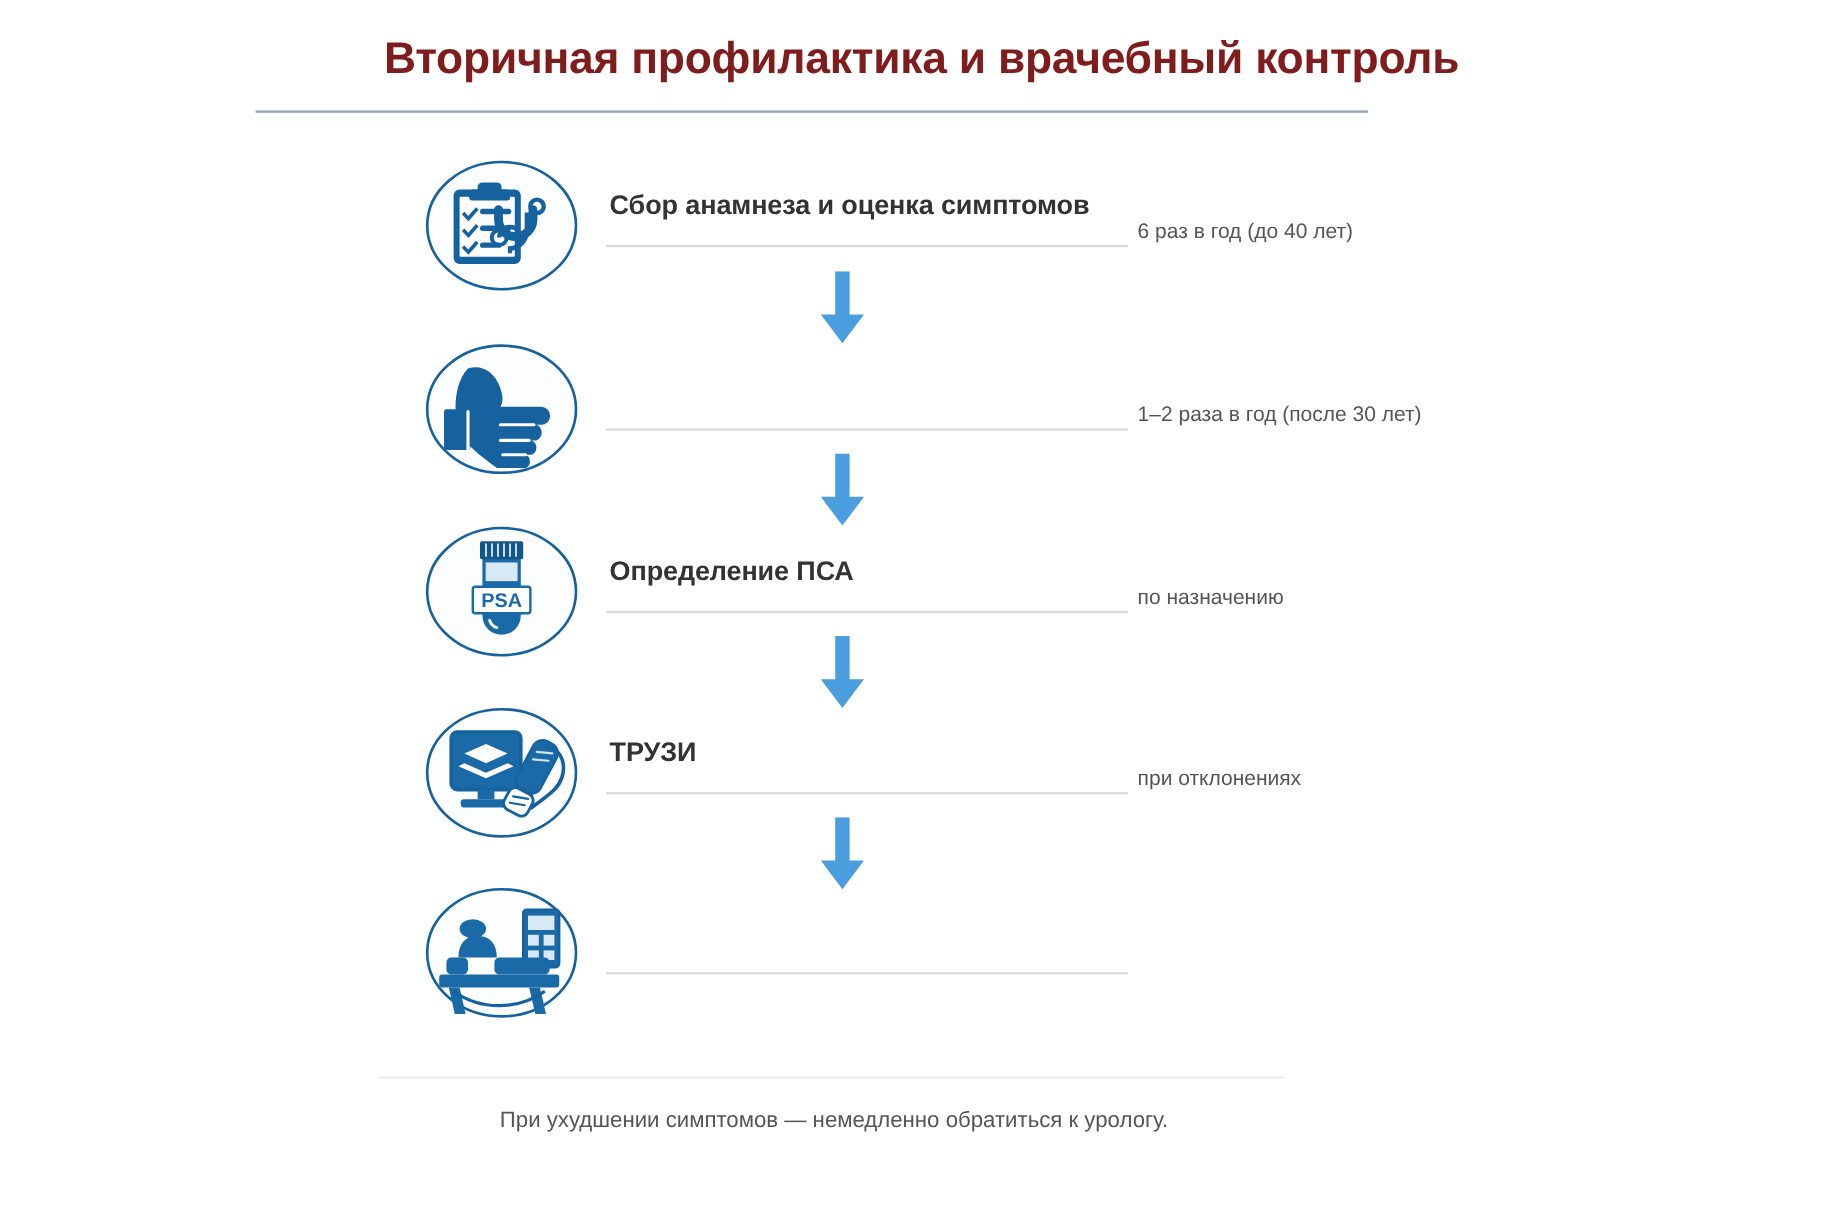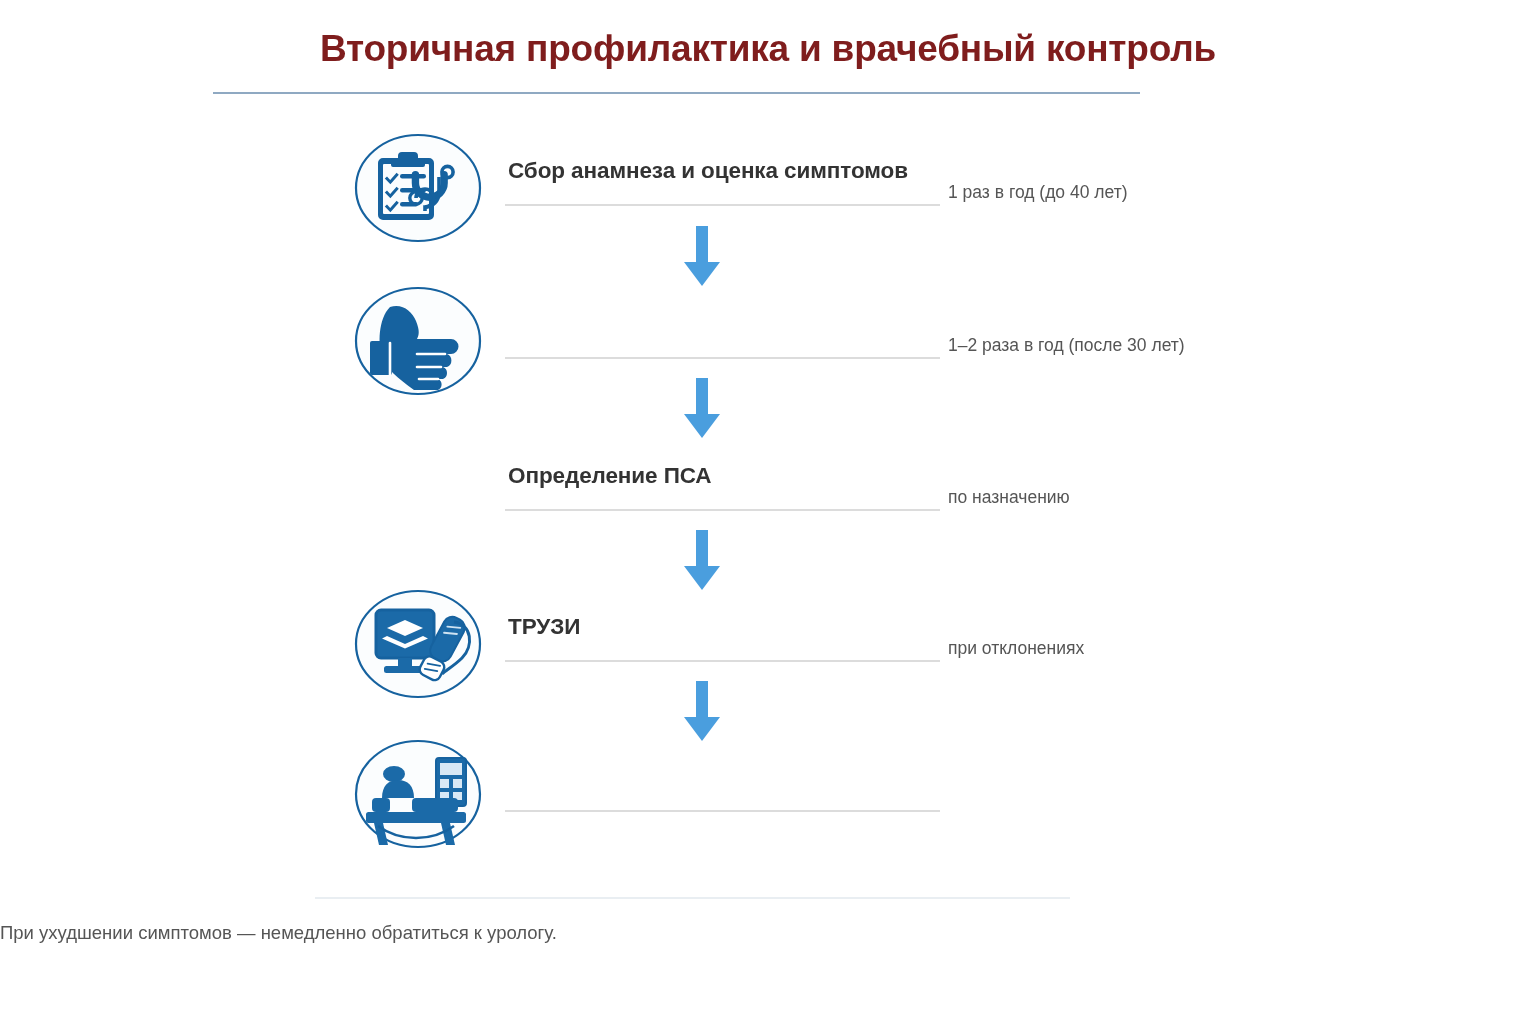--- a/index.html
+++ b/index.html
@@ -105,20 +105,21 @@
     top: 897px;
     width: 755px;
     height: 1.5px;
     background: #e9eef2;
   }
   .footer-note {
     position: absolute;
     left: 0;
     top: 922px;
     width: 1390px;
+    text-align: center;
     font-size: 18.5px;
     color: #555555;
     white-space: nowrap;
   }
 </style>
 </head>
 <body>
 
 <div class="title-block">
   <div class="title">Вторичная профилактика и врачебный контроль</div>
@@ -150,21 +151,21 @@
           <circle cx="97.5" cy="40" r="5.6" fill="none" stroke="#16629f" stroke-width="3.6"></circle>
           <path d="M66 66 a9 9 0 1 1 9 9 v4" fill="none" stroke="#16629f" stroke-width="3.6"></path>
           <circle cx="66" cy="66" r="6.2" fill="none" stroke="#16629f" stroke-width="3.4"></circle>
           <path d="M75 75 a14 14 0 0 0 14 -14 v-16" fill="none" stroke="#16629f" stroke-width="3.6"></path>
           <path d="M93 44 v-4" fill="none" stroke="#16629f" stroke-width="3.4"></path>
         </g>
       </svg>
     </div>
     <div class="row-label">Сбор анамнеза и оценка симптомов</div>
     <div class="row-rule"></div>
-    <div class="row-note">1 раз в год (до 40 лет)</div>
+    <div class="row-note">6 раз в год (до 40 лет)</div>
   </div>
 
   <div class="arrow" style="top:226px;">
     <svg width="60" height="62" viewBox="0 0 60 62">
       <path d="M24 0 h12 v36 h12 l-18 24 l-18 -24 h12 z" fill="#4a9ede"></path>
     </svg>
   </div>
 
   <div class="row" style="top:285px;">
     <div class="icon-wrap">
@@ -190,20 +191,44 @@
     <div class="row-note">1–2 раза в год (после 30 лет)</div>
   </div>
 
   <div class="arrow" style="top:378px;">
     <svg width="60" height="62" viewBox="0 0 60 62">
       <path d="M24 0 h12 v36 h12 l-18 24 l-18 -24 h12 z" fill="#4a9ede"></path>
     </svg>
   </div>
 
   <div class="row" style="top:437px;">
+    <div class="icon-wrap">
+      <svg width="136" height="112" viewBox="0 0 136 112">
+        <ellipse cx="68" cy="56" rx="62" ry="53" fill="#fbfdfe" stroke="#16629f" stroke-width="2.2"></ellipse>
+
+        <path d="M52 28 h32 v48 a16 16 0 0 1 -16 16 a16 16 0 0 1 -16 -16 z" fill="#1b6aa8"></path>
+
+        <rect x="50" y="14" width="36" height="15" rx="1.5" fill="#145787"></rect>
+        <g stroke="#cfe3f2" stroke-width="1.6">
+          <path d="M55 16 v11"></path>
+            <path d="M60 16 v11"></path>
+            <path d="M65 16 v11"></path>
+          <path d="M70 16 v11"></path>
+            <path d="M75 16 v11"></path>
+            <path d="M80 16 v11"></path>
+        </g>
+
+        <rect x="54" y="31" width="28" height="17" fill="#d8e8f5" stroke="#1b6aa8" stroke-width="1.4"></rect>
+
+        <rect x="44" y="52" width="48" height="22" rx="2" fill="#ffffff" stroke="#1b6aa8" stroke-width="2"></rect>
+        <text x="68" y="69" font-family="'Liberation Sans', sans-serif" font-size="16.5" font-weight="bold" fill="#1b6aa8" text-anchor="middle">PSA</text>
+
+        <path d="M58 80 a9 9 0 0 0 6 6" fill="none" stroke="#ffffff" stroke-width="2.4" stroke-linecap="round"></path>
+      </svg>
+    </div>
     <div class="row-label">Определение ПСА</div>
     <div class="row-rule"></div>
     <div class="row-note">по назначению</div>
   </div>
 
   <div class="arrow" style="top:530px;">
     <svg width="60" height="62" viewBox="0 0 60 62">
       <path d="M24 0 h12 v36 h12 l-18 24 l-18 -24 h12 z" fill="#4a9ede"></path>
     </svg>
   </div>

